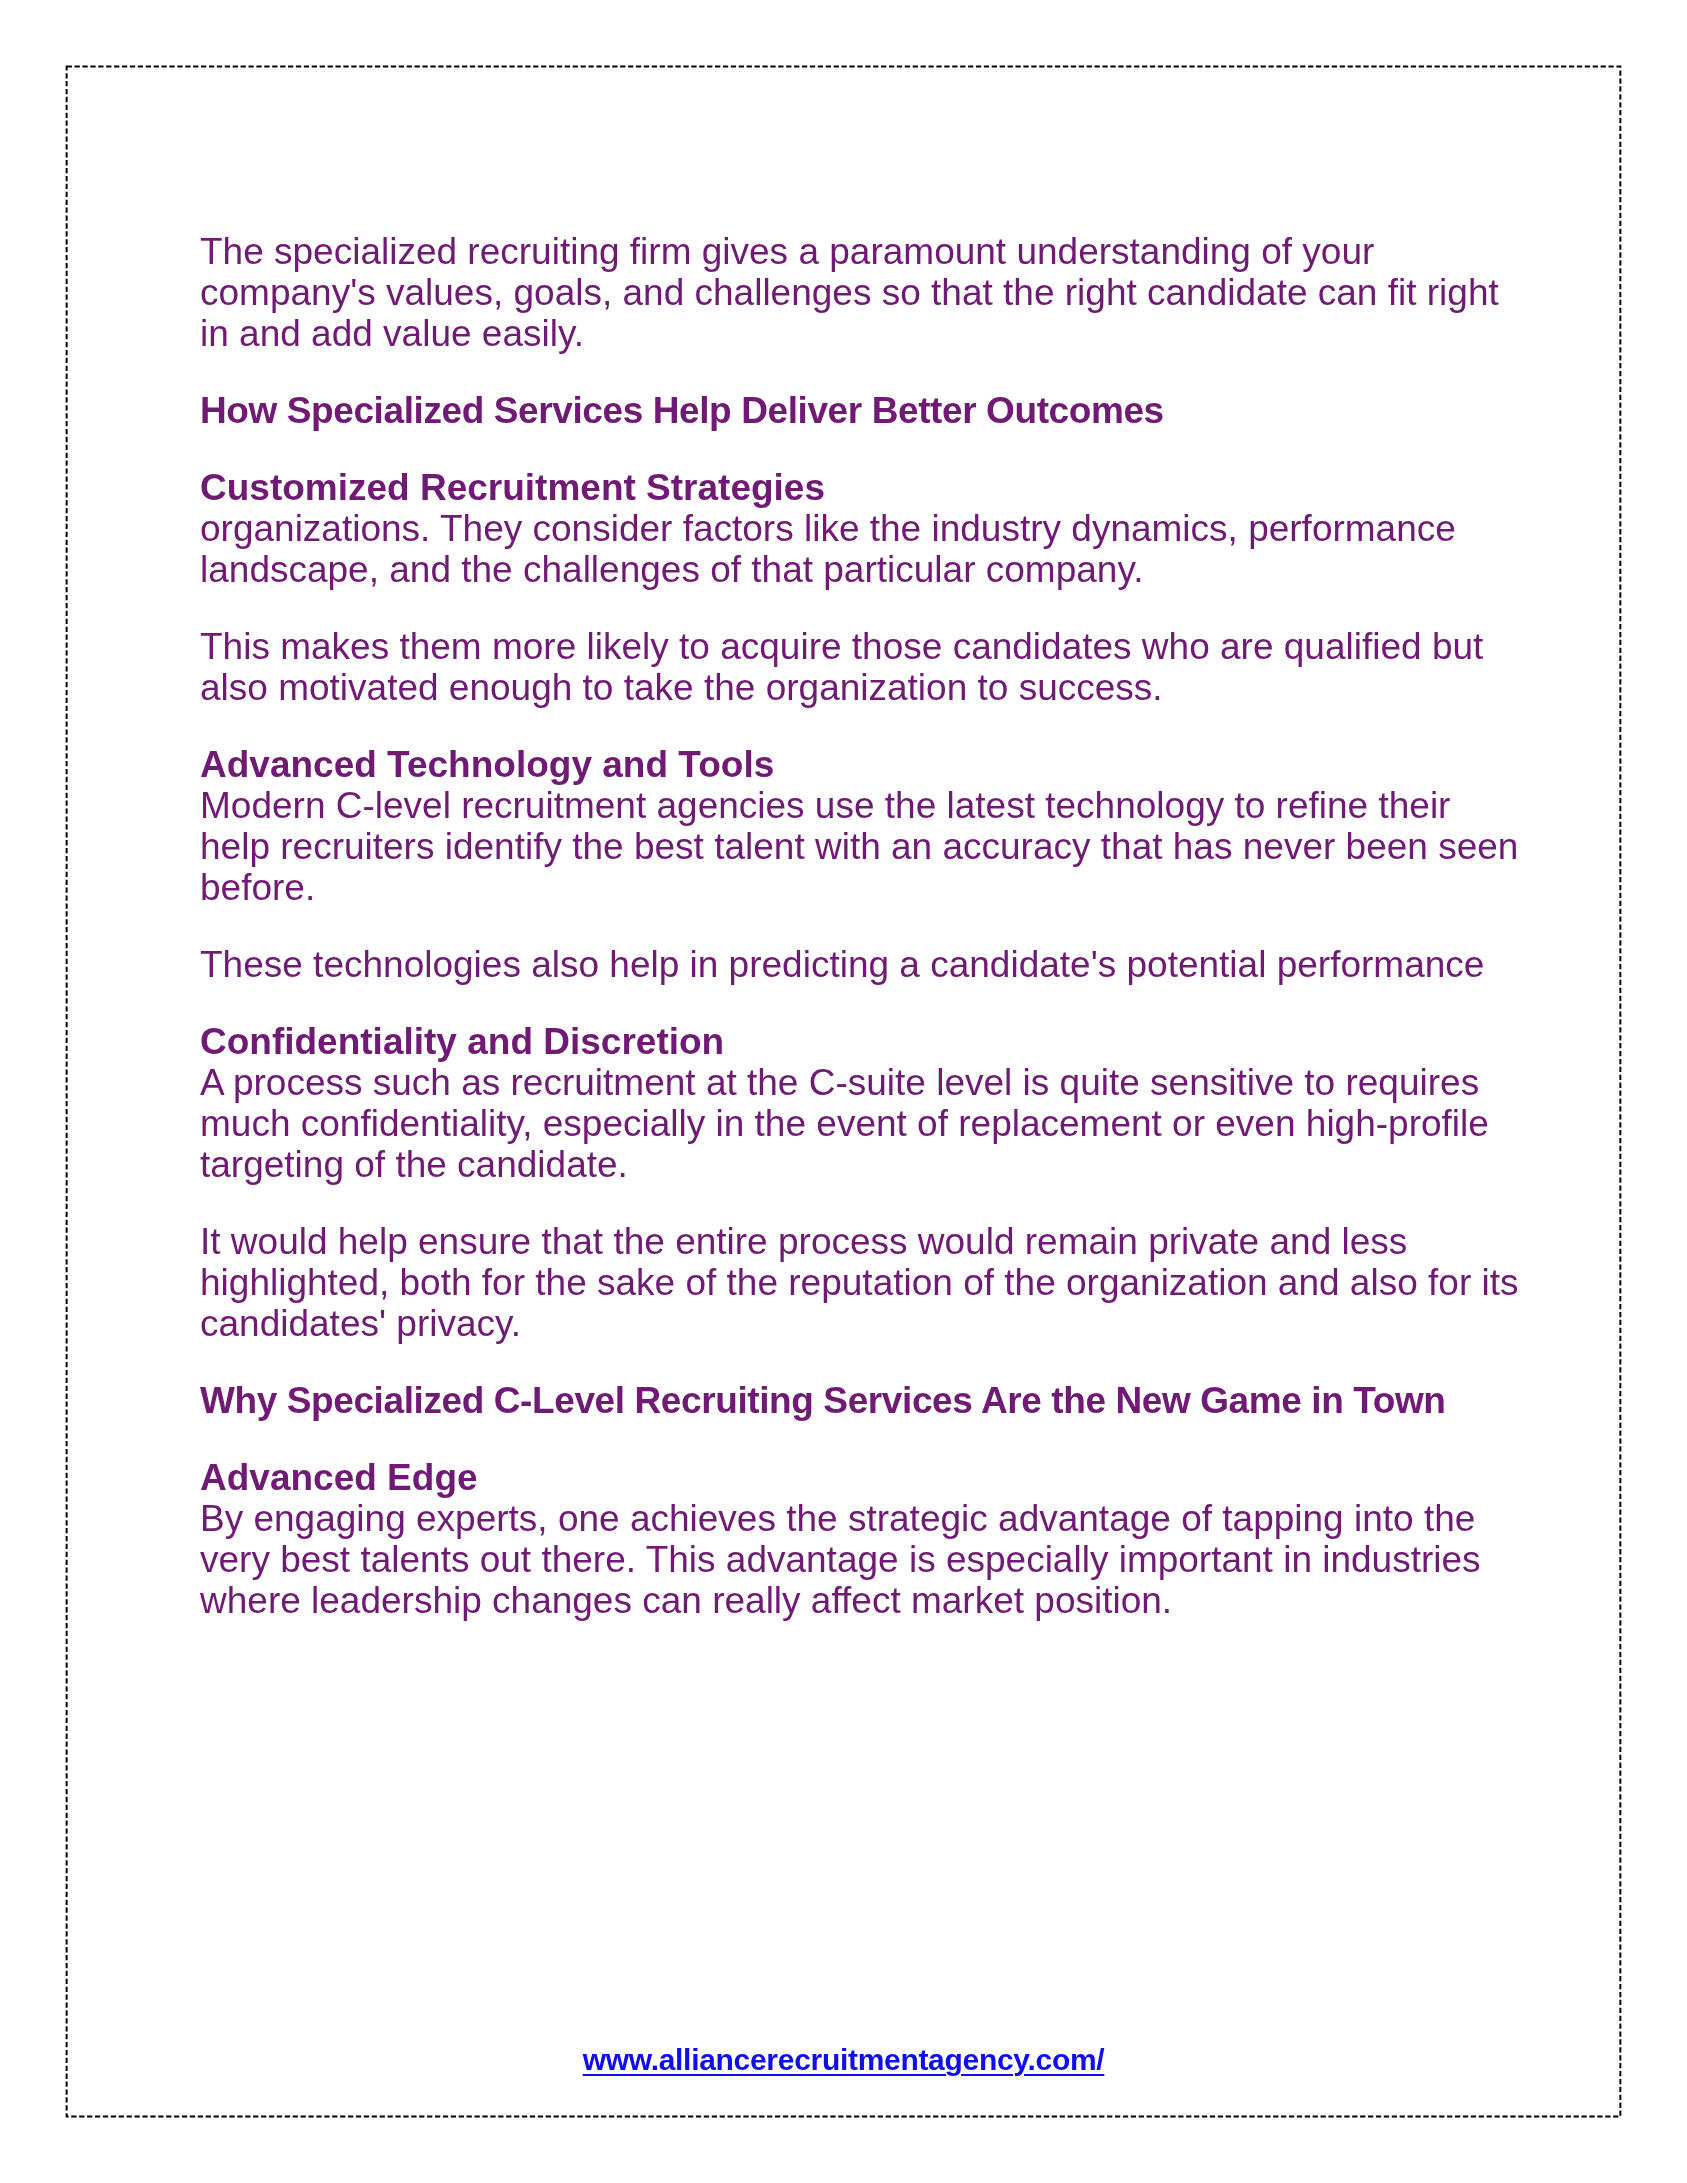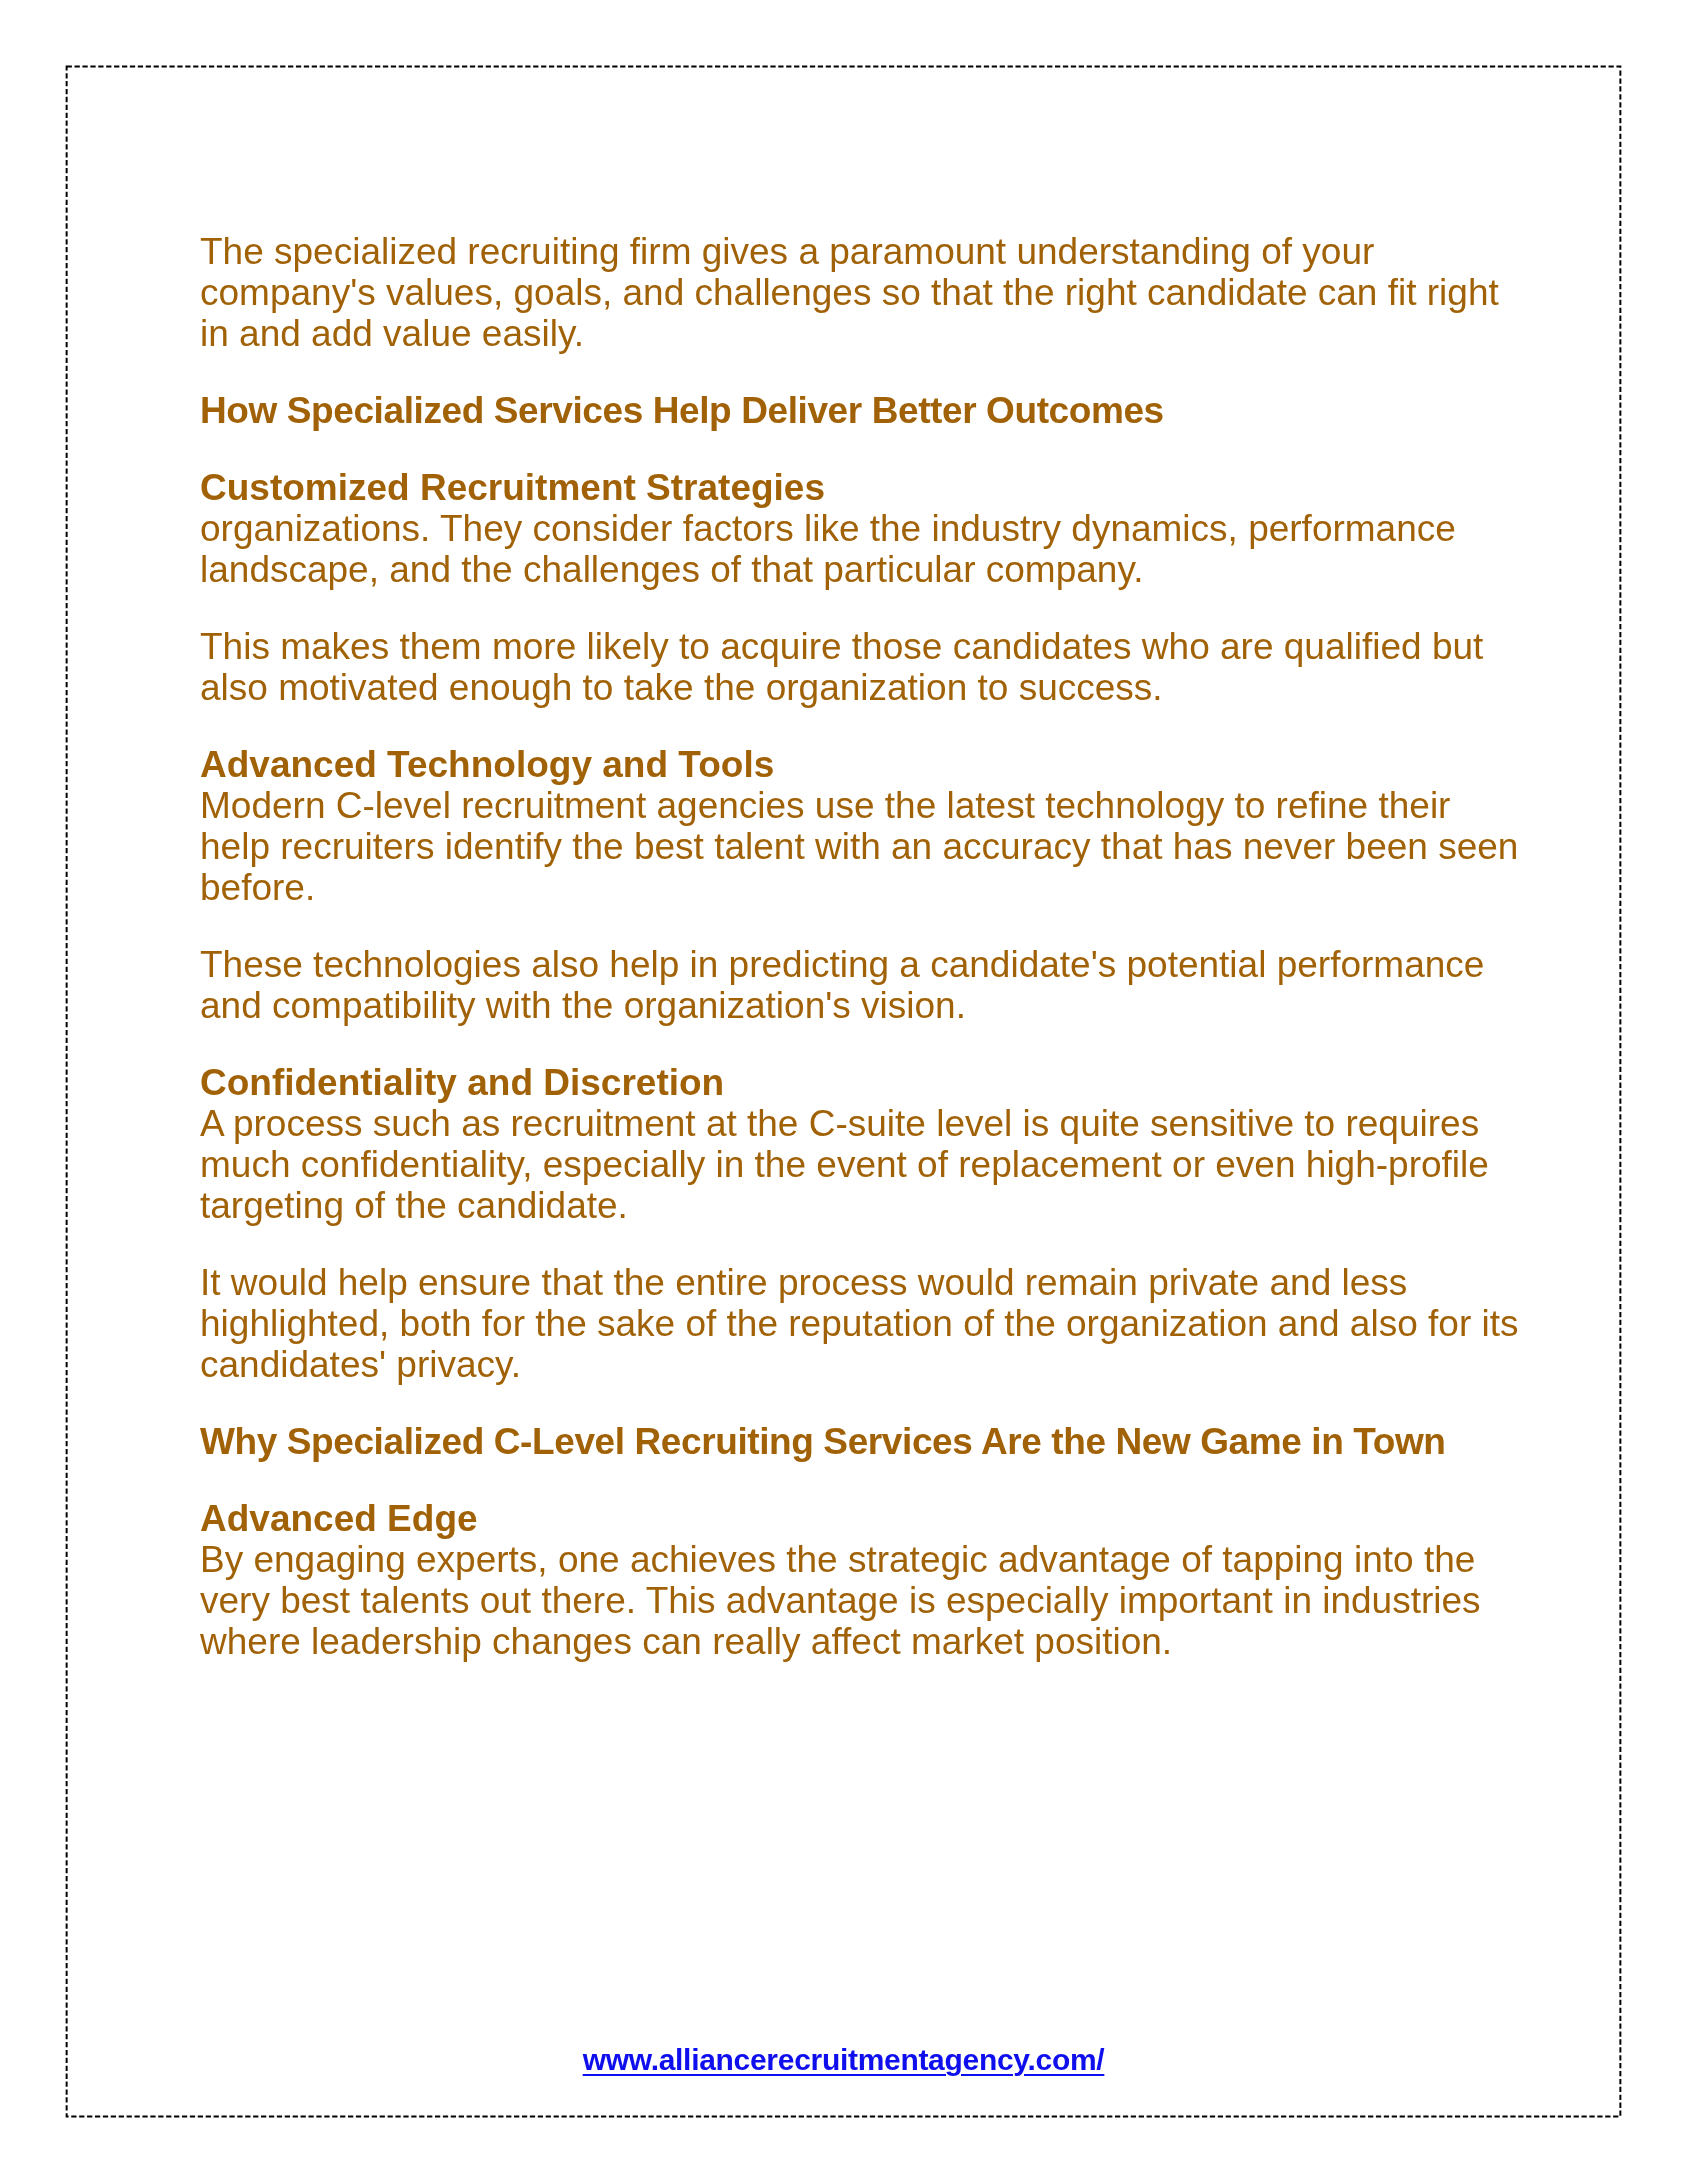--- a/index.html
+++ b/index.html
@@ -22,21 +22,21 @@
     pointer-events: none;
   }
   .content {
     position: absolute;
     left: 200px;
     top: 231px;
     width: 1318px;
     font-family: "Liberation Sans", sans-serif;
     font-size: 37px;
     line-height: 41px;
-    color: #a16207;
+    color: #701a75;
   }
   .block {
     margin: 0 0 36px 0;
   }
   .line {
     display: block;
     white-space: pre;
     height: 41px;
   }
   .bold {
@@ -96,21 +96,20 @@
 
   <div class="block">
     <span class="line bold">Advanced Technology and Tools</span>
     <span class="line">Modern C-level recruitment agencies use the latest technology to refine their</span>
     <span class="line">help recruiters identify the best talent with an accuracy that has never been seen</span>
     <span class="line">before.</span>
   </div>
 
   <div class="block">
     <span class="line">These technologies also help in predicting a candidate's potential performance</span>
-    <span class="line">and compatibility with the organization's vision.</span>
   </div>
 
   <div class="block">
     <span class="line bold">Confidentiality and Discretion</span>
     <span class="line">A process such as recruitment at the C-suite level is quite sensitive to requires</span>
     <span class="line">much confidentiality, especially in the event of replacement or even high-profile</span>
     <span class="line">targeting of the candidate.</span>
   </div>
 
   <div class="block">

